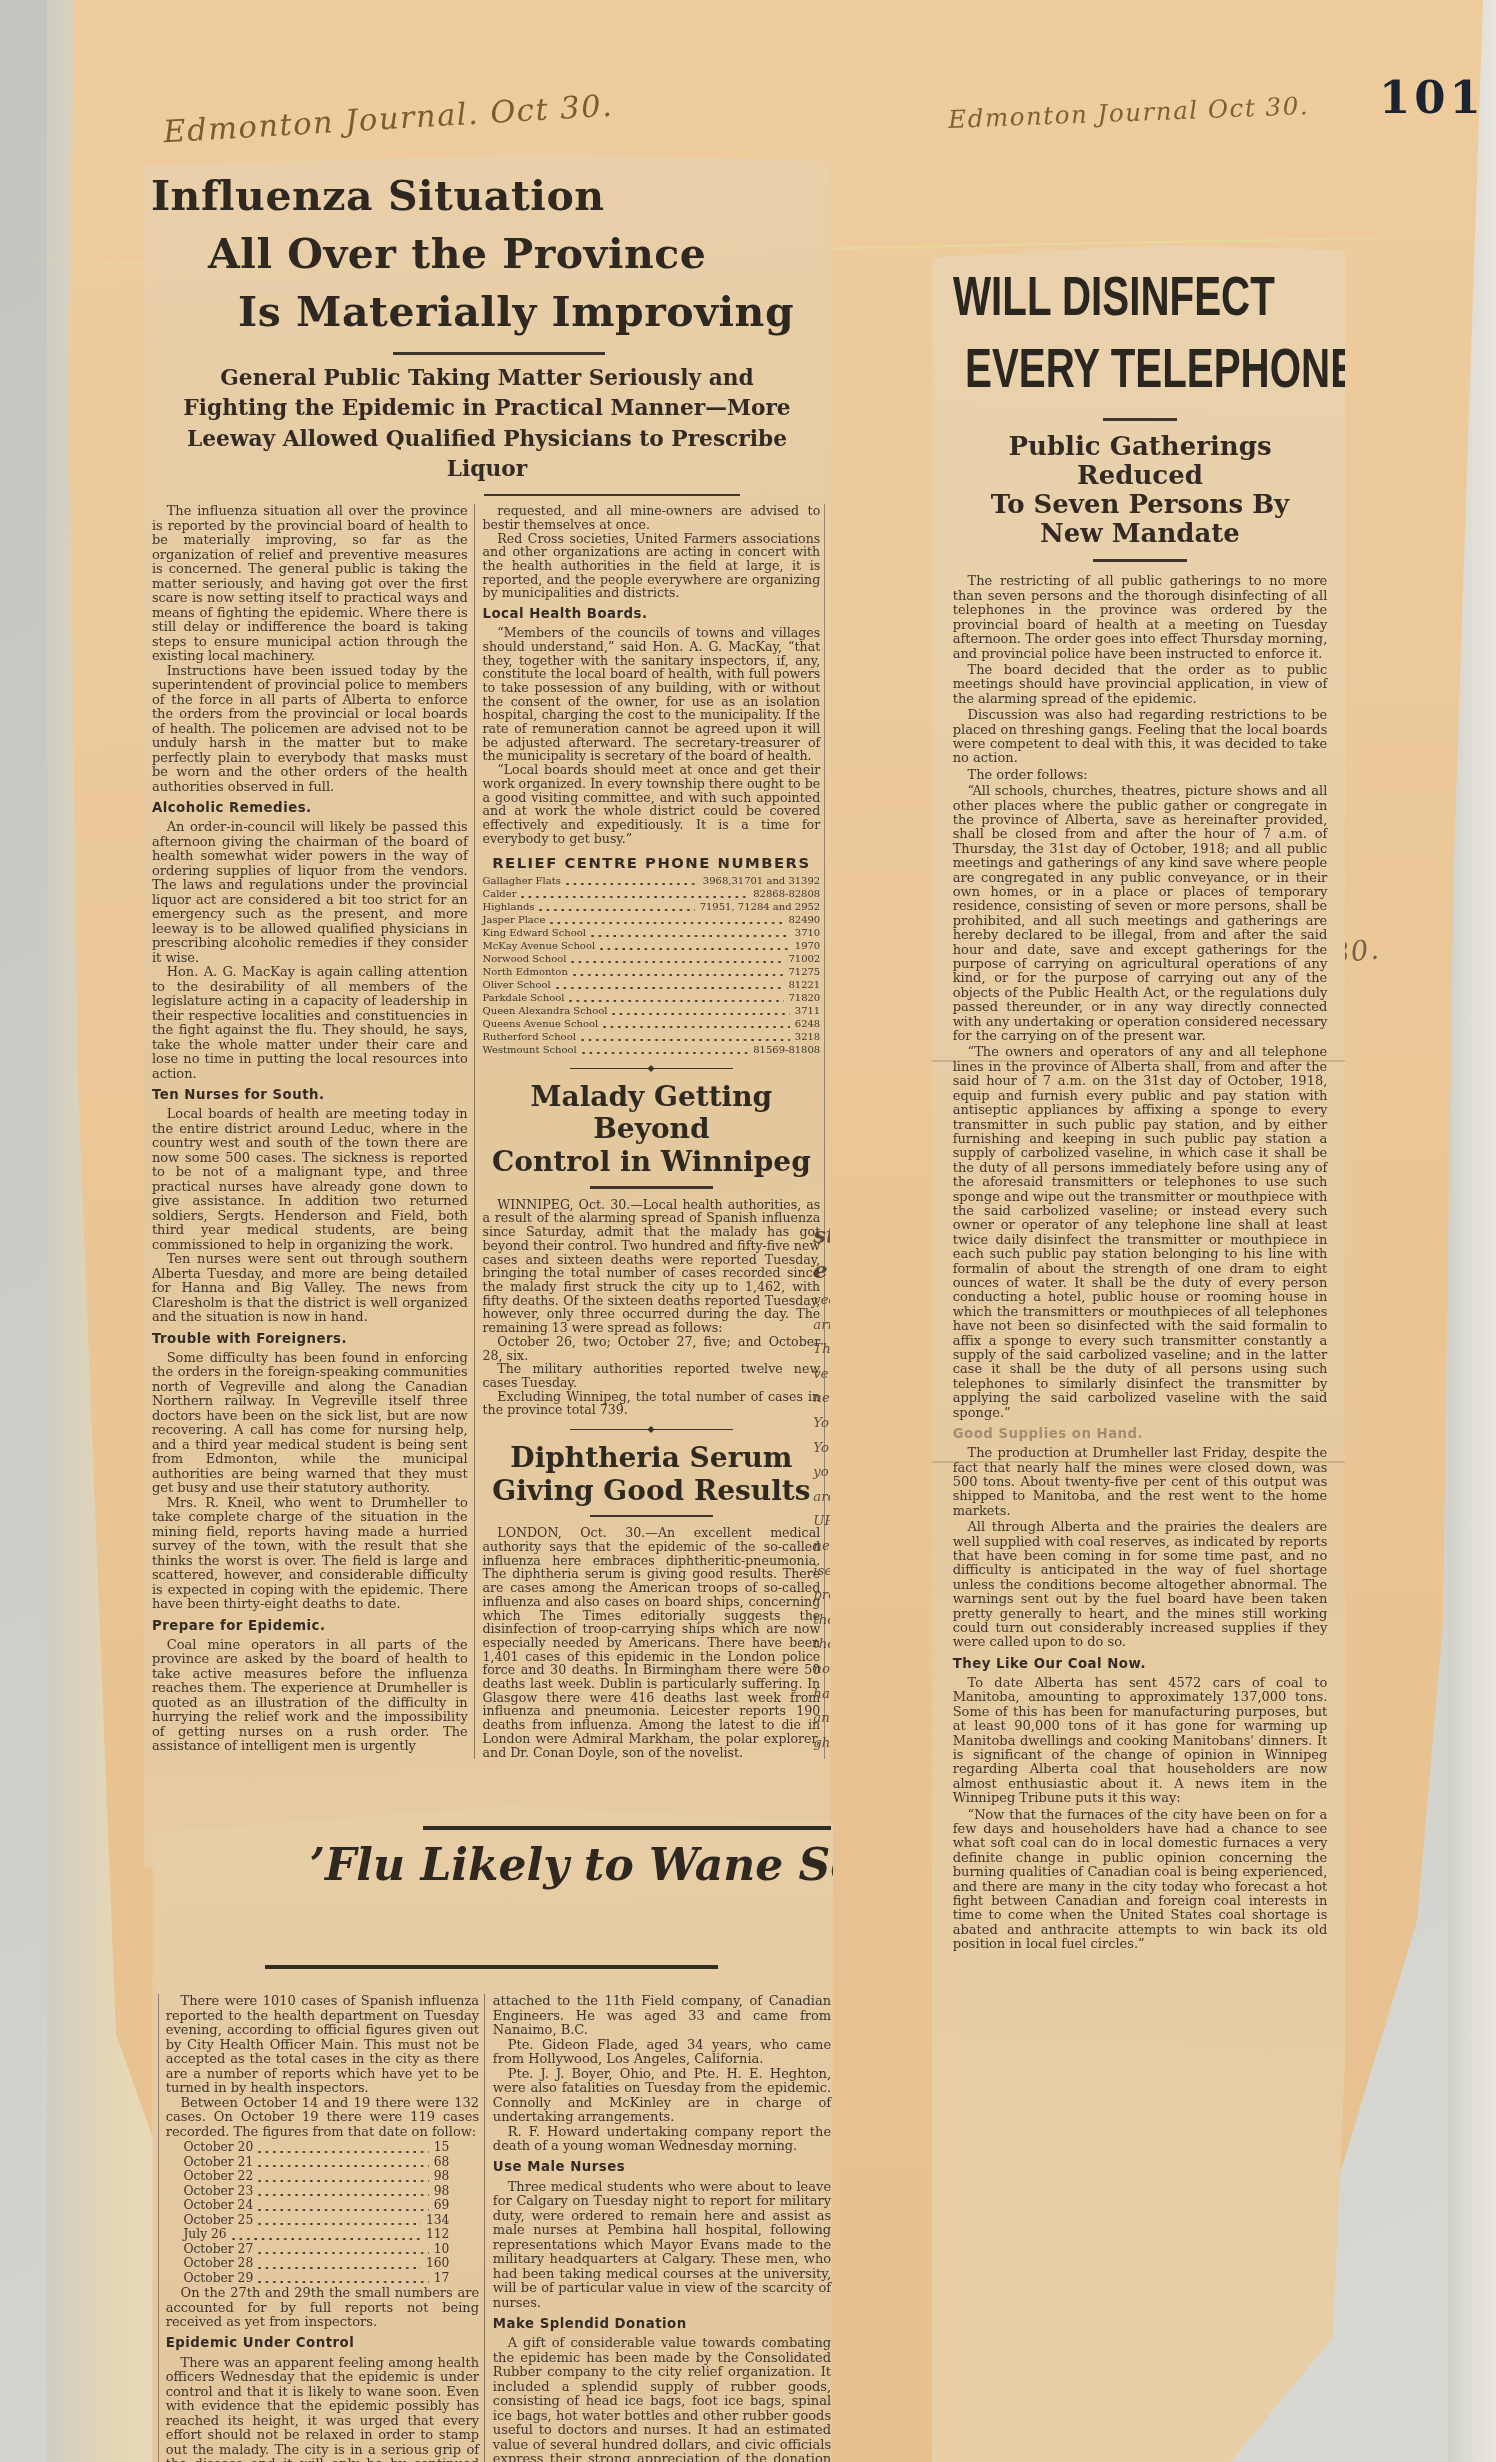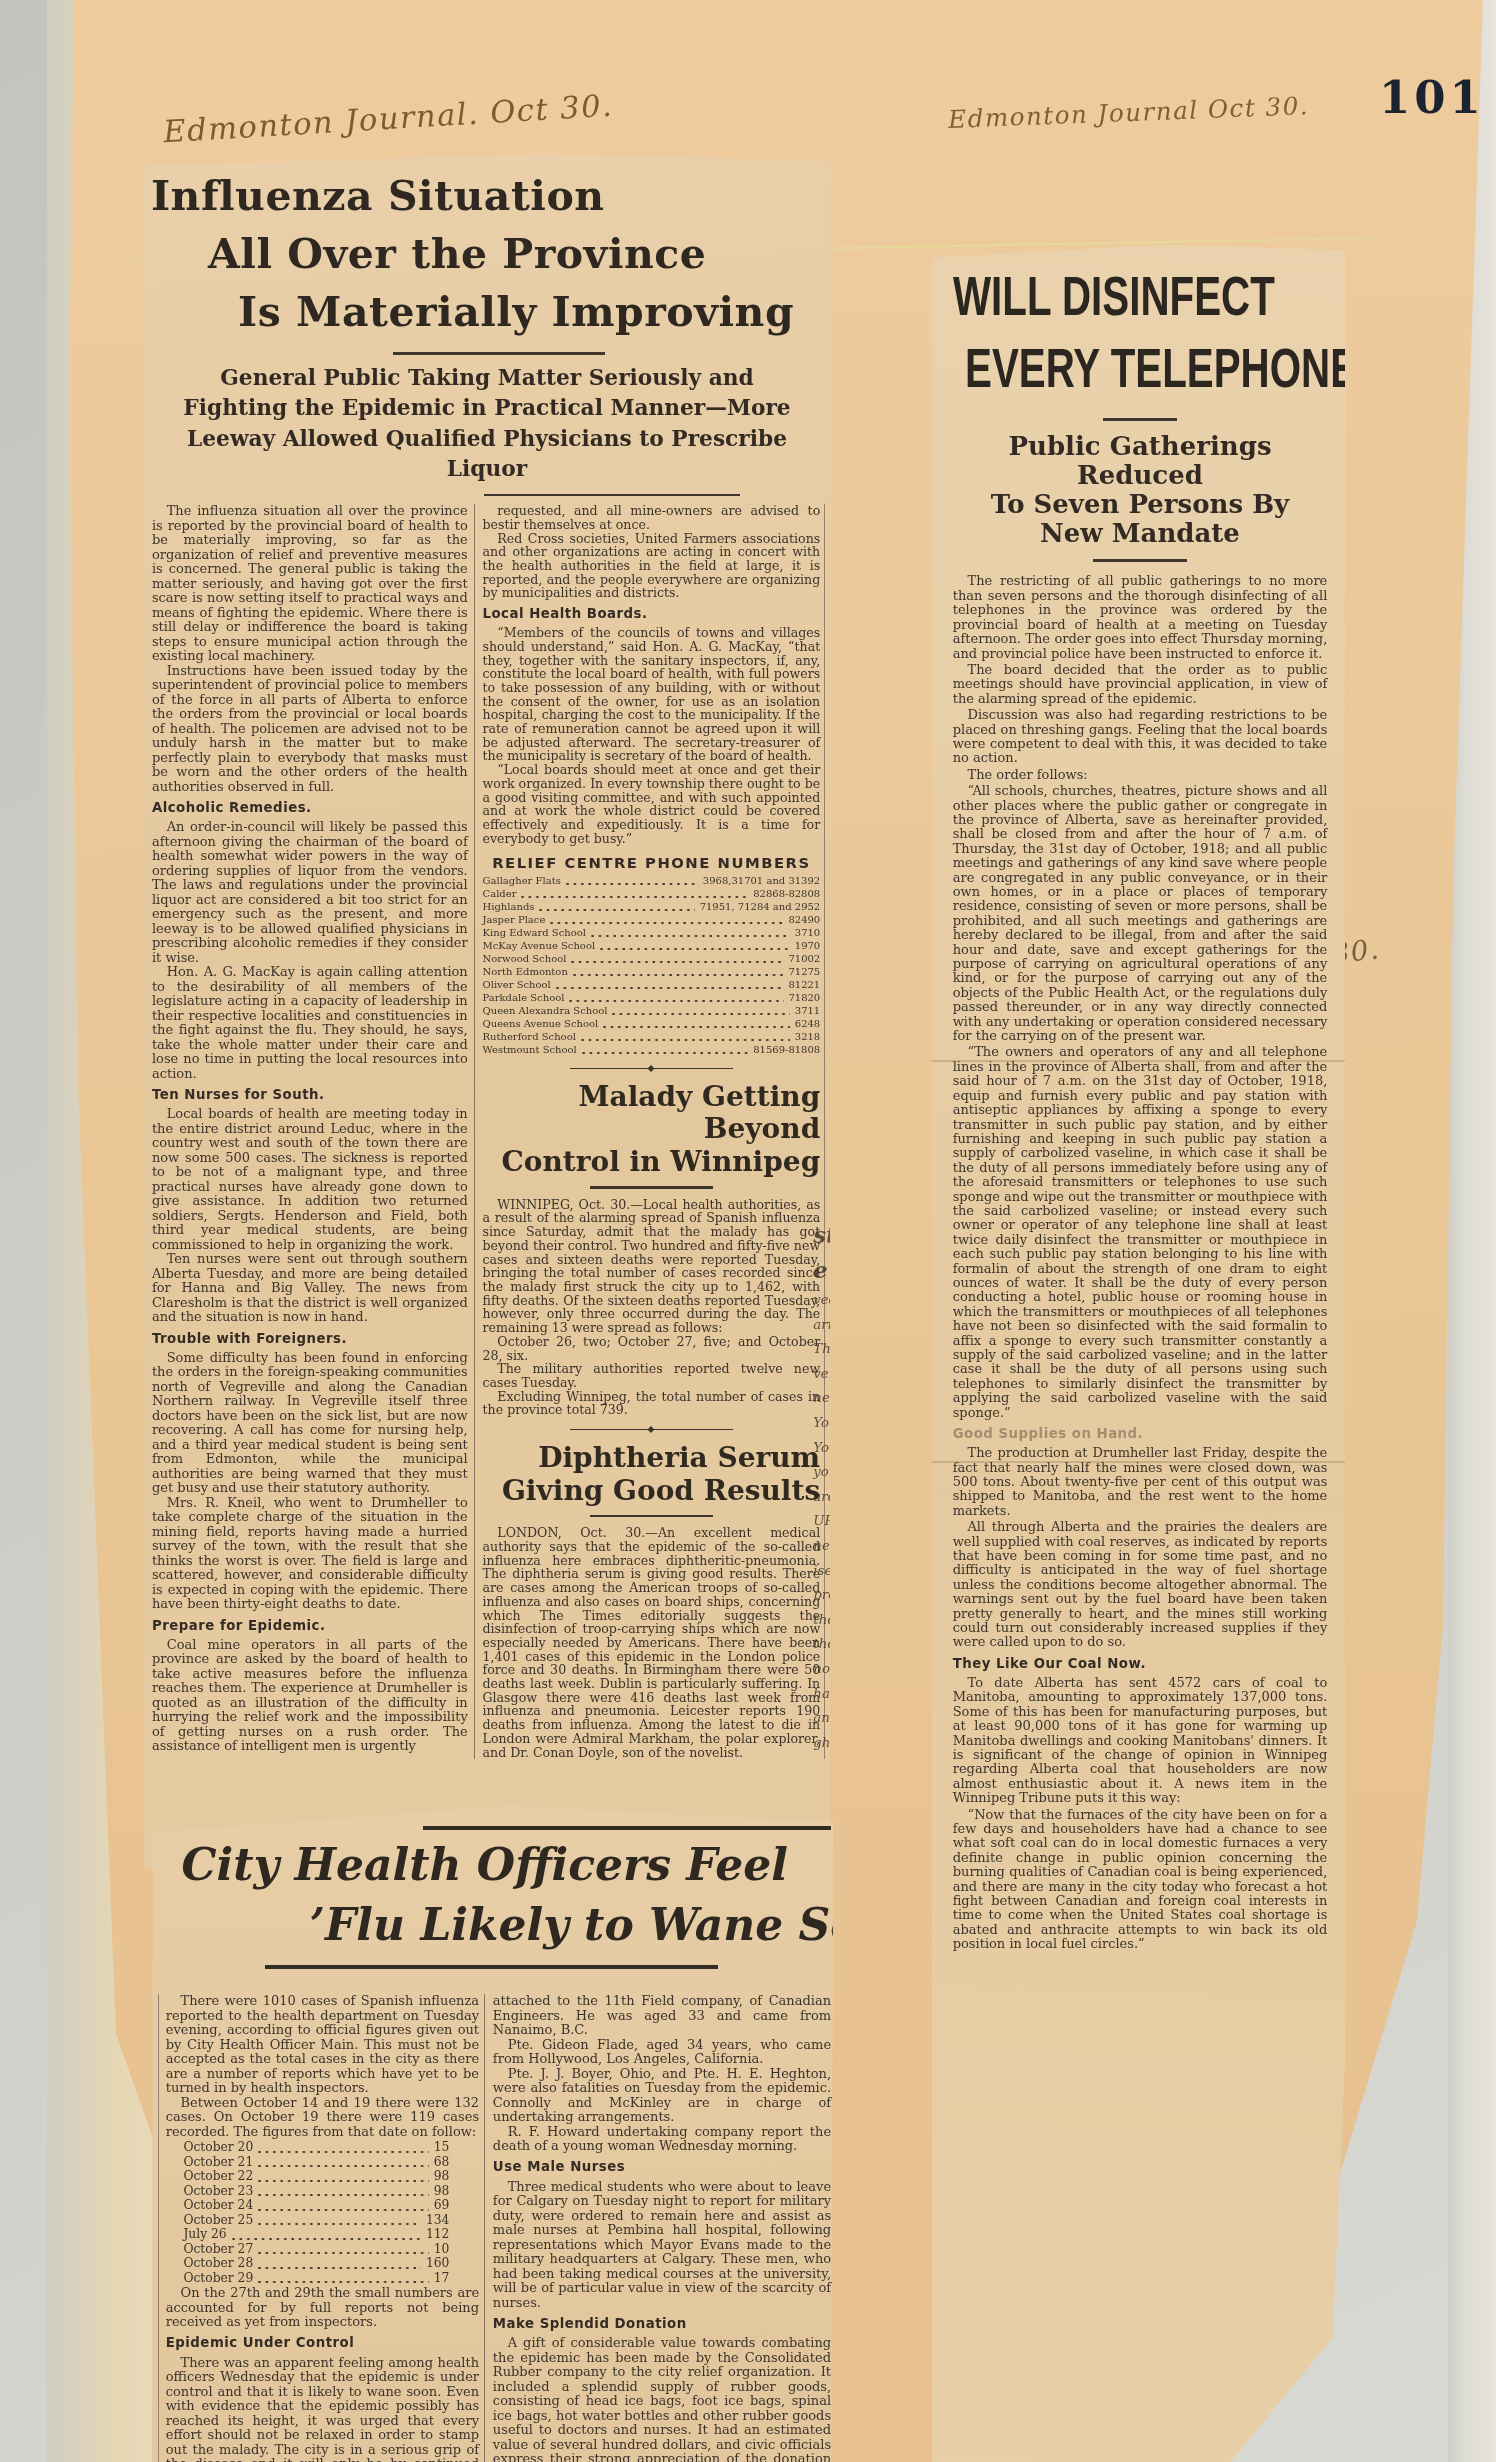--- a/index.html
+++ b/index.html
@@ -64,21 +64,21 @@
     font-size:12.6px;line-height:13.7px;}
   .plist{margin-top:6.9px;}
   .plist-title{font-family:"DejaVu Sans",sans-serif;font-weight:bold;font-size:14.8px;line-height:21.7px;
     letter-spacing:1.5px;text-align:center;white-space:nowrap;color:#342c24;}
   .prow{display:flex;align-items:baseline;font-size:10px;line-height:13px;}
   .prow .nm{white-space:nowrap;text-indent:0;}
   .prow .dots{flex:1;margin:0 4.9px;height:8.9px;align-self:flex-end;
     background:radial-gradient(circle at 1.5px 5.9px,#473e30 1px,transparent 1.4px);
     background-size:7.4px 8.9px;background-repeat:repeat-x;}
   .prow .no{white-space:nowrap;}
-  .art-head{font-weight:bold;font-size:28px;line-height:32.5px;color:#2f2920;text-indent:0;text-align:right;}
+  .art-head{font-weight:bold;font-size:28px;line-height:32.5px;color:#2f2920;text-indent:0;text-align:center;}
   .mini-rule{width:123px;height:2.5px;margin:7.9px auto 8.9px;}
   
   .frag{position:absolute;right:0;top:1068px;width:16.7px;overflow:hidden;}
   .frag span{display:block;height:24.6px;font-style:italic;font-size:13.3px;color:rgba(58,47,36,.8);
     white-space:nowrap;}
   .frag span:nth-child(1),.frag span:nth-child(2){font-size:22.7px;height:35px;font-weight:bold;}
   
   .clip-telephone{left:932px;top:245px;width:413px;height:2275px;
     background:linear-gradient(2deg,#e7cfa7 0%,#e5caa0 45%,#e9d2ad 100%);
     clip-path:polygon(0 12.8px,55% 0,100% 4.9px,100% 80%,97% 92%,68% 98.4%,30% 100%,0 98%);
@@ -309,21 +309,20 @@
         <h4 class="sub">They Like Our Coal Now.</h4>
         <p>To date Alberta has sent 4572 cars of coal to Manitoba, amounting to approximately 137,000 tons. Some of this has been for manufacturing purposes, but at least 90,000 tons of it has gone for warming up Manitoba dwellings and cooking Manitobans' dinners. It is significant of the change of opinion in Winnipeg regarding Alberta coal that householders are now almost enthusiastic about it. A news item in the Winnipeg Tribune puts it this way:</p>
         <p>“Now that the furnaces of the city have been on for a few days and householders have had a chance to see what soft coal can do in local domestic furnaces a very definite change in public opinion concerning the burning qualities of Canadian coal is being experienced, and there are many in the city today who forecast a hot fight between Canadian and foreign coal interests in time to come when the United States coal shortage is abated and anthracite attempts to win back its old position in local fuel circles.”</p>
       </div>
     </div>
   </div>
 
   <div class="clip clip-city">
     <div class="ch-bar-top"></div>
     <div class="ch-hl">
-      <span class="l1">City Health Officers Feel</span>
       <span class="l2">’Flu Likely to Wane Soon</span>
     </div>
     <div class="ch-bar-bottom"></div>
 
     <div class="ch-cols">
       <div class="ch-colA body-col">
         <p>There were 1010 cases of Spanish influenza reported to the health department on Tuesday evening, according to official figures given out by City Health Officer Main. This must not be accepted as the total cases in the city as there are a number of reports which have yet to be turned in by health inspectors.</p>
         <p>Between October 14 and 19 there were 132 cases. On October 19 there were 119 cases recorded. The figures from that date on follow:</p>
         <div class="otable">
           <div class="orow">

